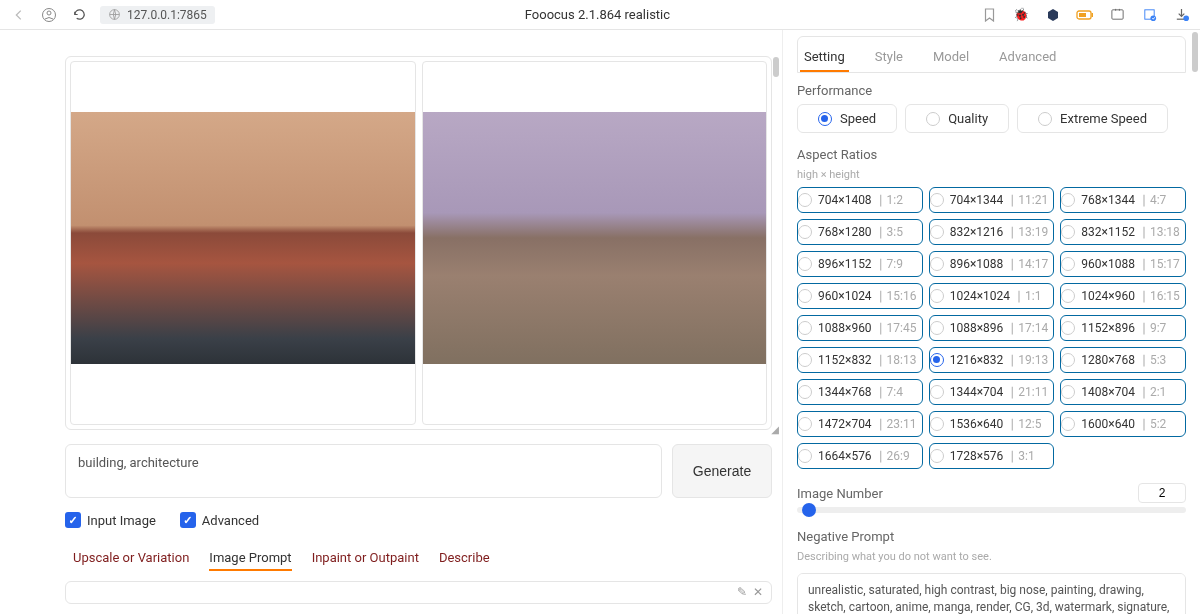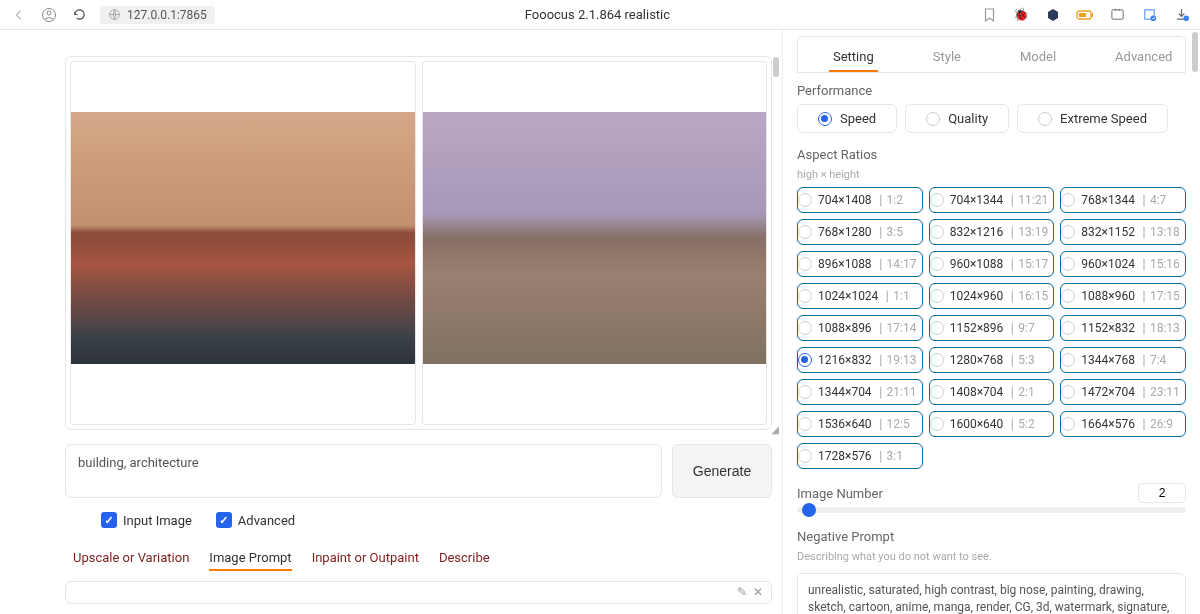--- a/index.html
+++ b/index.html
@@ -20,37 +20,37 @@
 .img2 { background: linear-gradient(180deg, #b8a8c4 0%, #a898b8 40%, #887065 50%, #9a8070 65%, #807060 100%); position: relative; }
 .building { position: absolute; bottom: 0; left: 0; right: 0; height: 75%; }
 .scroll-track { position: absolute; right: -10px; top: 0; bottom: 0; width: 8px; }
 .scroll-thumb { position: absolute; top: 0; width: 6px; height: 20px; background: #ccc; border-radius: 3px; }
 .resize-handle { position: absolute; right: -8px; bottom: -6px; color: #aaa; font-size: 10px; }
 
 .prompt-row { display: flex; gap: 10px; margin-top: 14px; }
 .prompt-input { flex: 1; border: 1px solid #e5e5e5; border-radius: 6px; padding: 10px 12px; font-size: 13px; color: #555; height: 54px; resize: none; font-family: inherit; }
 .generate-btn { width: 100px; border: 1px solid #e5e5e5; background: #f5f5f5; border-radius: 6px; font-size: 14px; color: #333; cursor: pointer; }
 
-.check-row { display: flex; gap: 24px; margin-top: 14px; align-items: flex-end; margin-left: 36px; }
+.check-row { display: flex; gap: 24px; margin-top: 14px; align-items: flex-end; }
 .check-item { display: flex; align-items: center; gap: 6px; font-size: 13px; }
 .checkbox-blue { width: 16px; height: 16px; background: #2563eb; border-radius: 3px; display: flex; align-items: center; justify-content: center; }
 .checkbox-blue::after { content: "✓"; color: #fff; font-size: 11px; font-weight: bold; }
 
 .sub-tabs { display: flex; gap: 20px; margin-top: 14px; padding: 4px 8px; font-size: 13px; }
 .sub-tab { color: #7f1d1d; cursor: pointer; padding: 4px 0; }
 .sub-tab.active { color: #333; border-bottom: 2px solid #ff7a00; }
 
 .sub-panel { border: 1px solid #e5e5e5; border-radius: 6px; margin-top: 6px; height: 24px; position: relative; }
 .sub-panel .mini-icons { position: absolute; right: 8px; top: 3px; display: flex; gap: 6px; color: #999; font-size: 12px; }
 
 .right-pane { width: 418px; border-left: 1px solid #eee; overflow-y: auto; padding: 6px 14px 14px 14px; position: relative; }
 .scrollbar-right { position: absolute; right: 2px; top: 2px; width: 6px; height: 40px; background: #ccc; border-radius: 3px; }
 
 .tabs { display: flex; gap: 22px; border-bottom: 1px solid #e5e5e5; padding: 6px 2px 0 2px; margin-bottom: 10px; border: 1px solid #e5e5e5; border-radius: 6px 6px 0 0; }
-.tab { font-size: 13px; color: #999; padding: 6px 4px; cursor: pointer; margin-left: 29px; }
+.tab { font-size: 13px; color: #999; padding: 6px 4px; cursor: pointer; }
 .tab.active { color: #333; border-bottom: 2px solid #ff7a00; }
 
 .section-label { font-size: 13px; color: #666; margin: 8px 0 6px 0; }
 .section-sublabel { font-size: 11px; color: #aaa; margin-bottom: 6px; }
 
 .perf-row { display: flex; gap: 8px; }
 .pill { border: 1px solid #e5e5e5; border-radius: 6px; padding: 6px 20px; display: flex; align-items: center; gap: 8px; font-size: 13px; cursor: pointer; }
 .radio-dot { width: 14px; height: 14px; border: 1.5px solid #ccc; border-radius: 50%; display: inline-block; position: relative; }
 .radio-dot.checked { border-color: #2563eb; }
 .radio-dot.checked::after { content: ""; position: absolute; top: 2px; left: 2px; width: 7px; height: 7px; background: #2563eb; border-radius: 50%; }
@@ -244,20 +244,25 @@
           <span class="dim">832×1216</span>
           <span class="rat"> ∣ 13:19</span>
         </div>
         <div class="ratio-pill">
           <span class="radio-dot"></span>
           <span class="dim">832×1152</span>
           <span class="rat"> ∣ 13:18</span>
         </div>
         <div class="ratio-pill">
           <span class="radio-dot"></span>
+          <span class="dim">896×1152</span>
+          <span class="rat"> ∣ 7:9</span>
+        </div>
+        <div class="ratio-pill">
+          <span class="radio-dot"></span>
           <span class="dim">896×1088</span>
           <span class="rat"> ∣ 14:17</span>
         </div>
         <div class="ratio-pill">
           <span class="radio-dot"></span>
           <span class="dim">960×1088</span>
           <span class="rat"> ∣ 15:17</span>
         </div>
         <div class="ratio-pill">
           <span class="radio-dot"></span>
@@ -270,21 +275,21 @@
           <span class="rat"> ∣ 1:1</span>
         </div>
         <div class="ratio-pill">
           <span class="radio-dot"></span>
           <span class="dim">1024×960</span>
           <span class="rat"> ∣ 16:15</span>
         </div>
         <div class="ratio-pill">
           <span class="radio-dot"></span>
           <span class="dim">1088×960</span>
-          <span class="rat"> ∣ 17:15</span>
+          <span class="rat"> ∣ 17:45</span>
         </div>
         <div class="ratio-pill">
           <span class="radio-dot"></span>
           <span class="dim">1088×896</span>
           <span class="rat"> ∣ 17:14</span>
         </div>
         <div class="ratio-pill">
           <span class="radio-dot"></span>
           <span class="dim">1152×896</span>
           <span class="rat"> ∣ 9:7</span>

